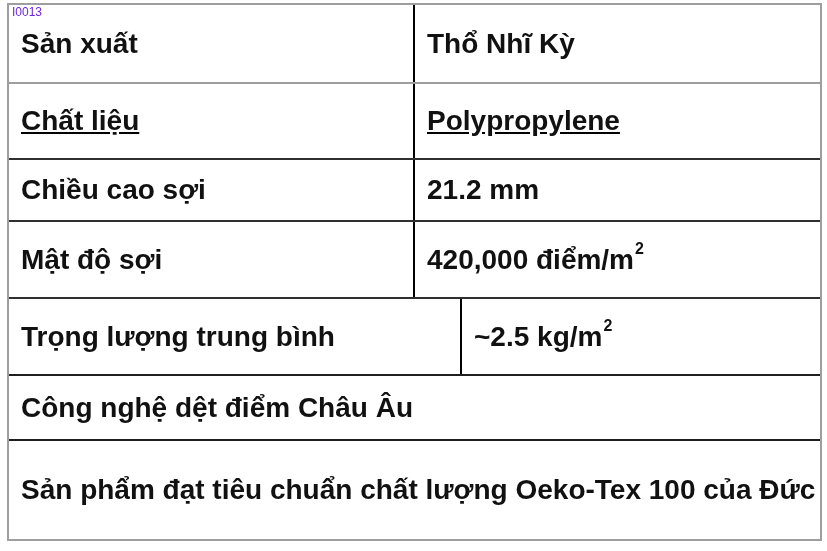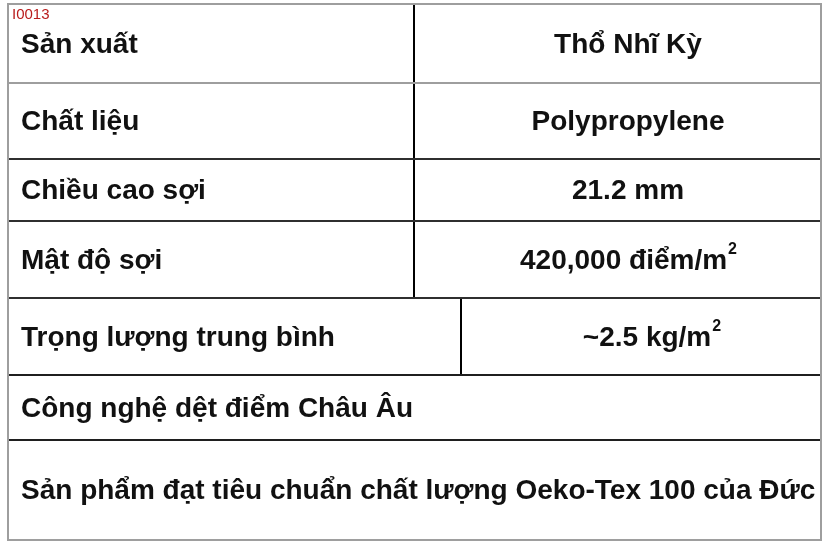--- a/index.html
+++ b/index.html
@@ -19,36 +19,36 @@
     box-sizing: border-box;
     border: 2px solid #9e9e9e;
     display: flex;
     flex-direction: column;
     background: #ffffff;
   }
   .code-label {
     position: absolute;
     left: 3px;
     top: 0px;
-    font-size: 15px;
+    font-size: 12px;
     font-weight: 400;
-    color: #b91c1c;
+    color: #6d28d9;
     line-height: 1.2;
     z-index: 2;
   }
   .row {
     display: flex;
     box-sizing: border-box;
     flex: 0 0 auto;
   }
   .row + .row { border-top: 2px solid #2f2f2f; }
   .row.r2 { border-top-color: #9e9e9e; }
   .row.r6, .row.r7 { border-top-color: #1f1f1f; }
   .r1 { height: 77px; }
-  .r2 { height: 76px; }
+  .r2 { height: 76px; text-decoration: underline; }
   .r3 { height: 62px; }
   .r4 { height: 77px; }
   .r5 { height: 77px; gap: 47px; }
   .r6 { height: 65px; }
   .r7 { flex: 1 1 auto; }
   .cell {
     display: flex;
     align-items: center;
     box-sizing: border-box;
     font-size: 28px;
@@ -58,22 +58,21 @@
     overflow: hidden;
   }
   .cell.label {
     width: 404px;
     flex: 0 0 404px;
     padding-left: 12px;
   }
   .cell.value {
     flex: 1 1 auto;
     border-left: 2px solid #000000;
-    padding-left: 22px;
-    justify-content: center;
+    padding-left: 12px;
   }
   .cell.full {
     flex: 1 1 auto;
     padding-left: 12px;
   }
   .sup {
     font-size: 16px;
     font-weight: 700;
     position: relative;
     top: -11px;

